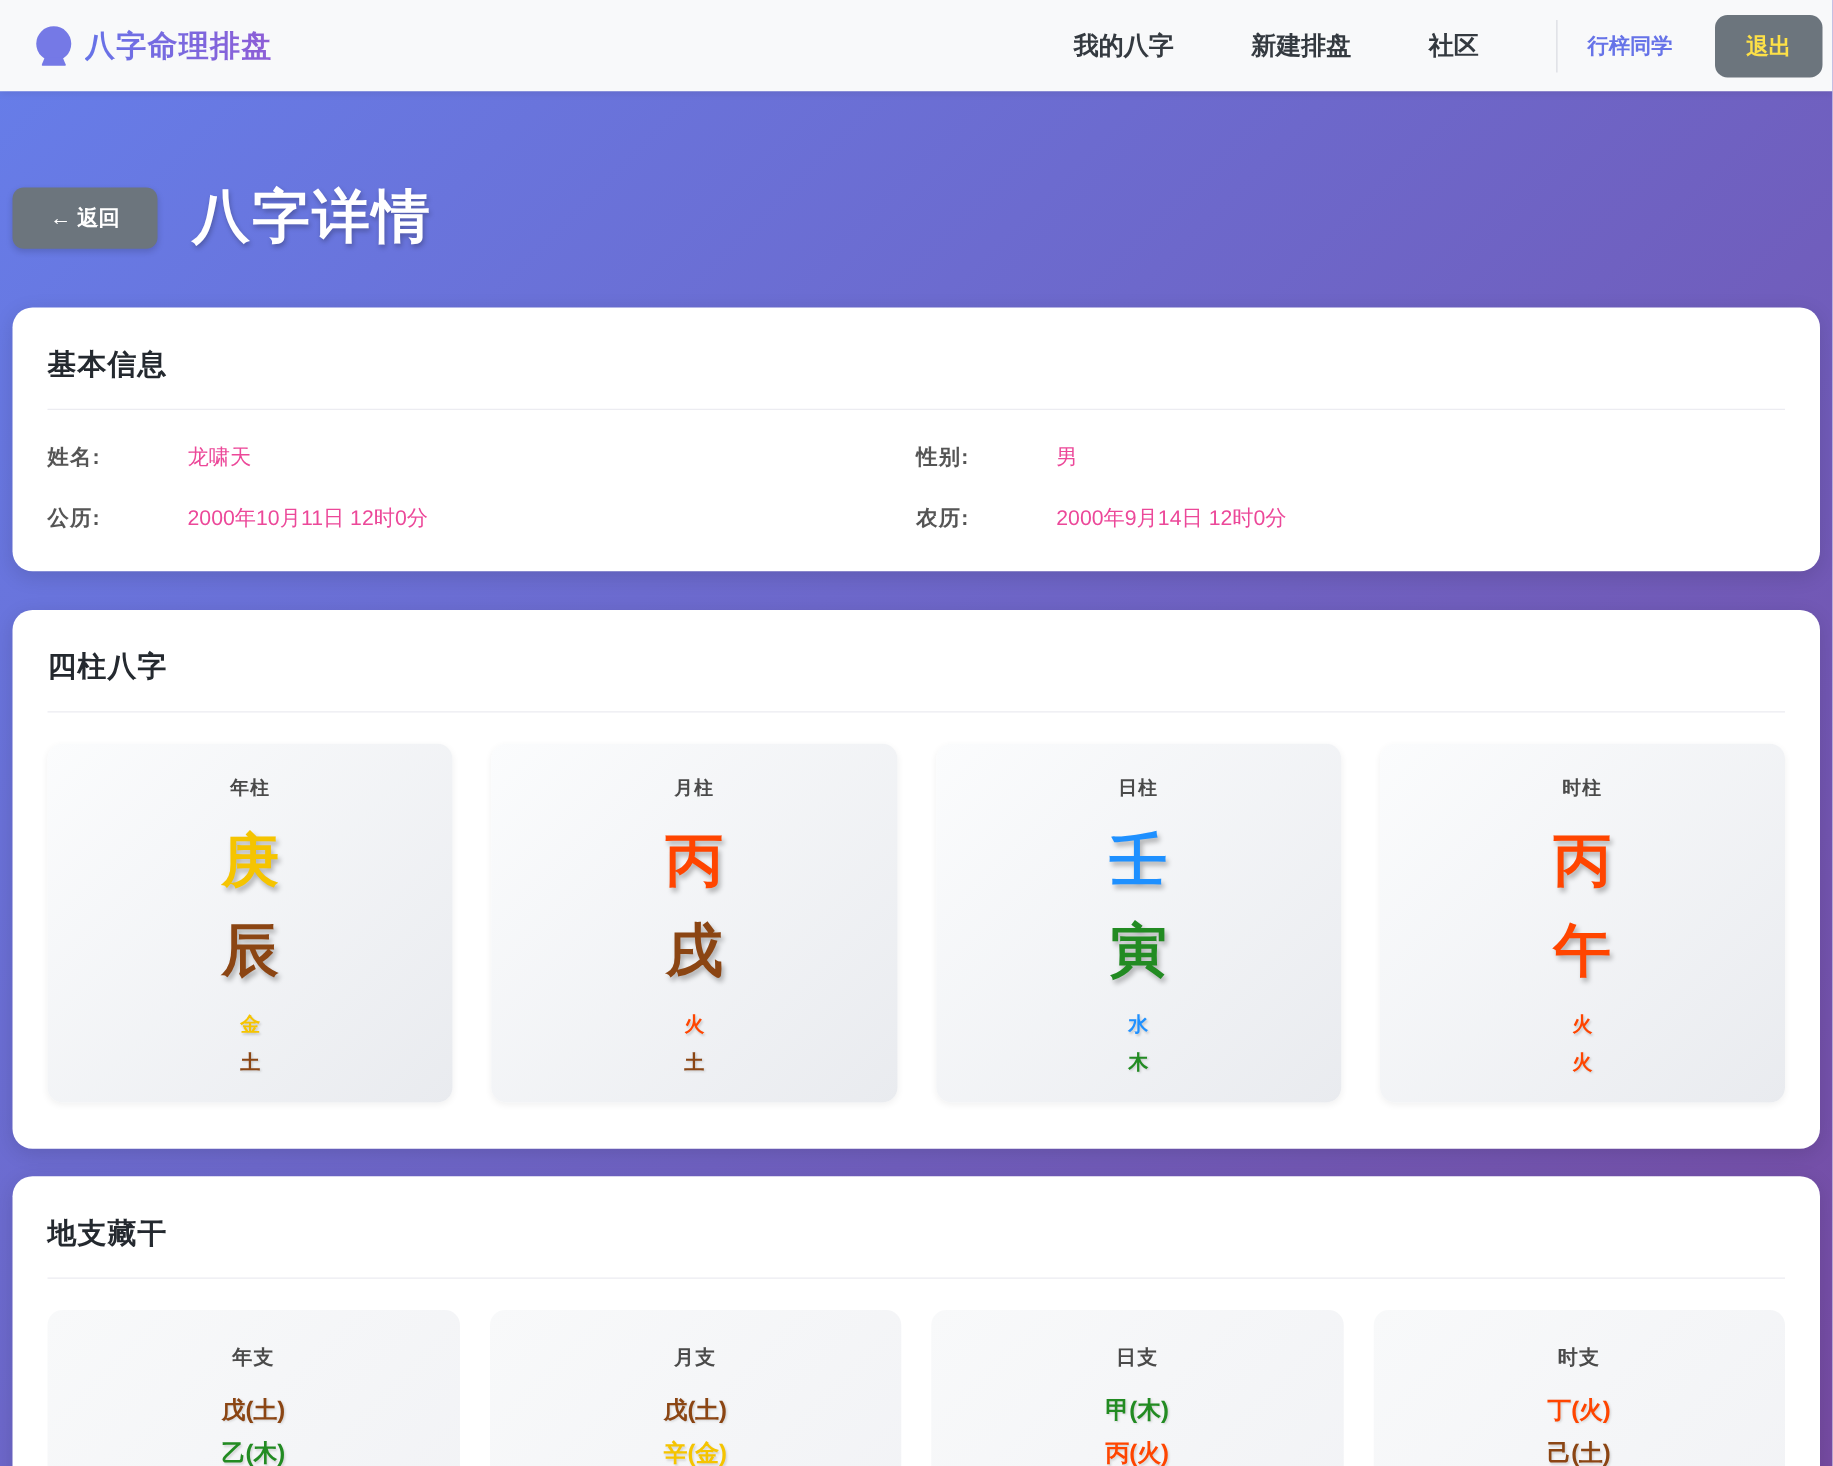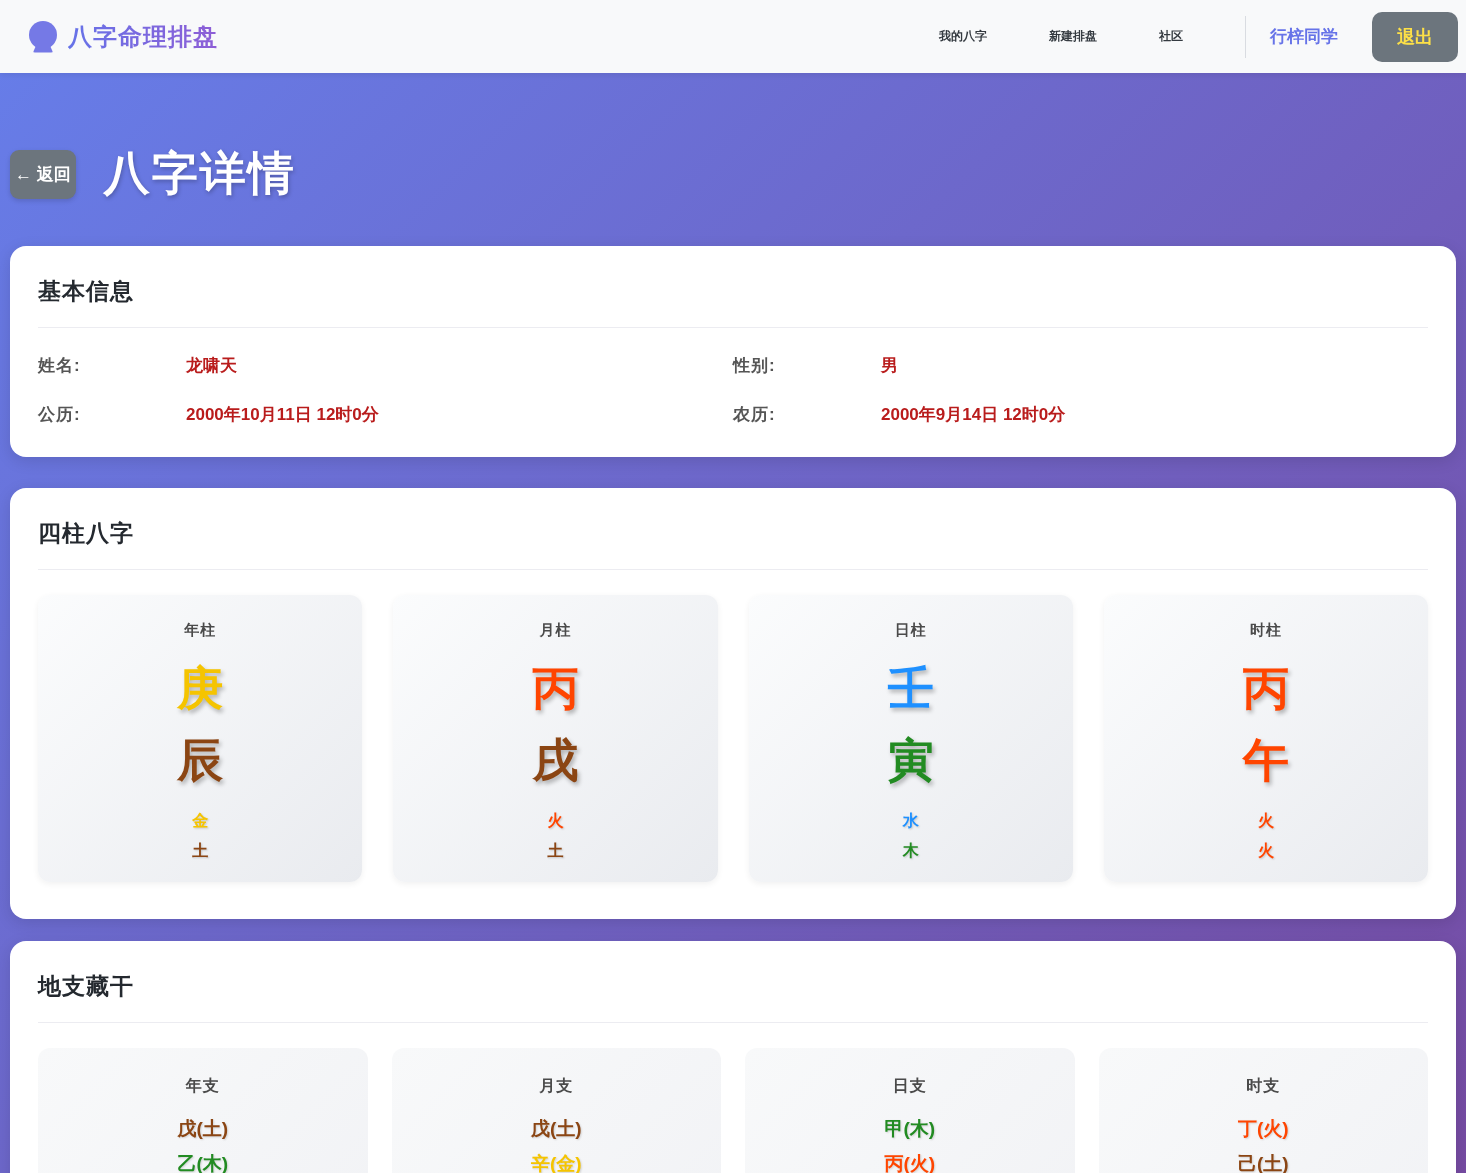--- a/index.html
+++ b/index.html
@@ -22,36 +22,36 @@
   .brand-icon .ball { position:absolute; left:1px; top:0; width:28px; height:28px; border-radius:50%; background:#7579e6; }
   .brand-icon .base { position:absolute; left:5px; bottom:0; width:20px; height:7px; background:#7579e6; border-radius:2px;
     clip-path:polygon(15% 0,85% 0,100% 100%,0 100%); }
   .brand-title {
     font-size:24px; font-weight:bold; letter-spacing:1px;
     background:linear-gradient(90deg,#6673e8,#8e5ed6);
     -webkit-background-clip:text; background-clip:text;
     color:transparent;
   }
   .nav-right { display:flex; align-items:center; }
-  .nav-link { font-size:12px; font-weight:600; color:#343a40; margin-right:62px; cursor:pointer; }
+  .nav-link { font-size:20px; font-weight:600; color:#343a40; margin-right:62px; cursor:pointer; }
   .nav-link.last { }
   .nav-divider { width:1px; height:42px; background:#d9dce1; margin-right:24px; }
   .nav-user { font-size:17px; font-weight:600; color:#6673e8; margin-right:34px; cursor:pointer; }
   .logout-btn {
     background:#6c757d; color:#fde047; border:none; border-radius:10px;
     font-size:18px; font-weight:600; padding:13px 25px; cursor:pointer;
     font-family:inherit;
   }
 
   
   .page { padding:70px 10px 0 10px; }
   .hero { display:flex; align-items:center; }
   .back-btn {
     background:#6c757d; color:#fff; border:none; border-radius:9px;
-    font-size:17px; font-weight:600; padding:13px 5px; cursor:pointer;
+    font-size:17px; font-weight:600; padding:13px 30px; cursor:pointer;
     font-family:inherit; box-shadow:0 2px 5px rgba(0,0,0,0.15);
     white-space:nowrap;
   }
   .hero-title {
     margin-left:28px; font-size:46px; font-weight:bold; color:#fff;
     letter-spacing:2px; text-shadow:1px 2px 4px rgba(0,0,0,0.25);
   }
 
   
   .card {
@@ -64,21 +64,21 @@
   .card-hidden { margin-top:22px; min-height:380px; }
   .section-title {
     font-size:23px; font-weight:bold; color:#24292f; letter-spacing:1px;
     padding-bottom:20px; border-bottom:1px solid #ececf1;
   }
 
   
   .info-grid { display:grid; grid-template-columns:1fr 1fr; column-gap:0; margin-top:24px; row-gap:21px; }
   .info-item { display:flex; align-items:center; font-size:17px; line-height:28px; }
   .info-label { font-weight:700; color:#555; width:112px; flex:none; letter-spacing:1px; }
-  .info-value { font-weight:700; color:#b91c1c;margin-left:36px; }
+  .info-value { font-weight:400; color:#ec4899; }
 
   
   .pillar-grid { display:grid; grid-template-columns:repeat(4,1fr); gap:31px; margin-top:25px; }
   .pillar {
     height:287px; border-radius:12px; text-align:center; padding-top:26px;
     background:linear-gradient(135deg,#fbfcfd 0%,#e9ebef 100%);
     box-shadow:0 2px 6px rgba(0,0,0,0.06);
   }
   .pillar-name { font-size:15px; font-weight:700; color:#4a4a4a; letter-spacing:1px; margin-bottom:16px; }
   .pillar-stem, .pillar-branch {

